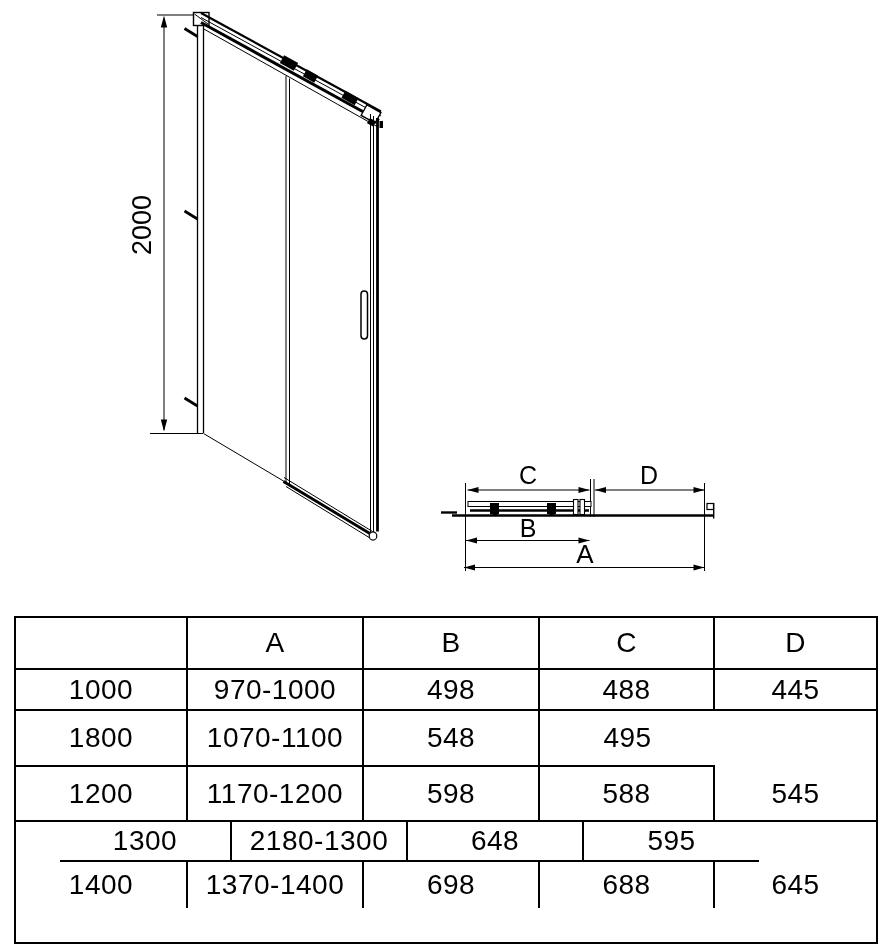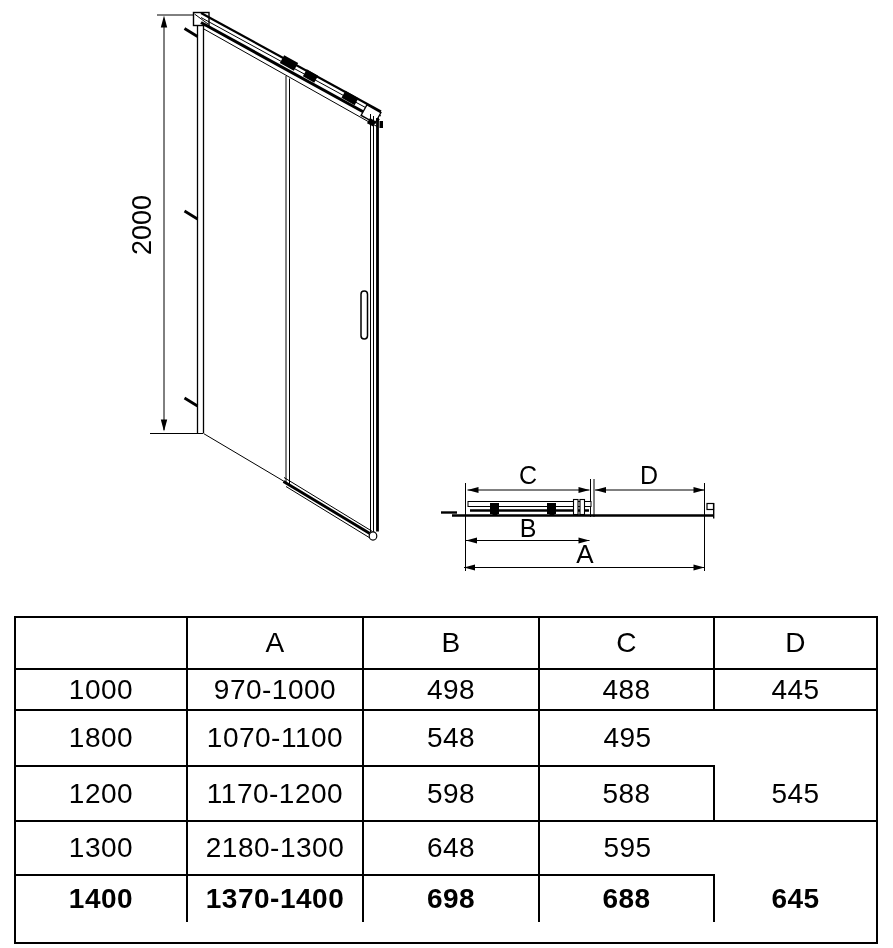--- a/index.html
+++ b/index.html
@@ -36,22 +36,22 @@
     background: #fff;
   }
   .t-row {
     display: grid;
     grid-template-columns: 172px 176px 176px 175px 1fr;
   }
   .t-row.header  { height: 52px; }
   .t-row.r0 { height: 41px; }
   .t-row.r1 { height: 56px; }
   .t-row.r2 { height: 55px; text-align: right; }
-  .t-row.r3 { height: 54px; }
-  .t-row.r4 { height: 46px; font-weight: bold; }
+  .t-row.r3 { height: 40px; padding-left: 44px; }
+  .t-row.r4 { height: 46px; }
   .t-cell {
     border-right: 2px solid #000;
     border-bottom: 2px solid #000;
     display: flex;
     align-items: center;
     justify-content: center;
     font-size: 28px;
     letter-spacing: 0.5px;
     box-sizing: border-box;
     overflow: hidden;

